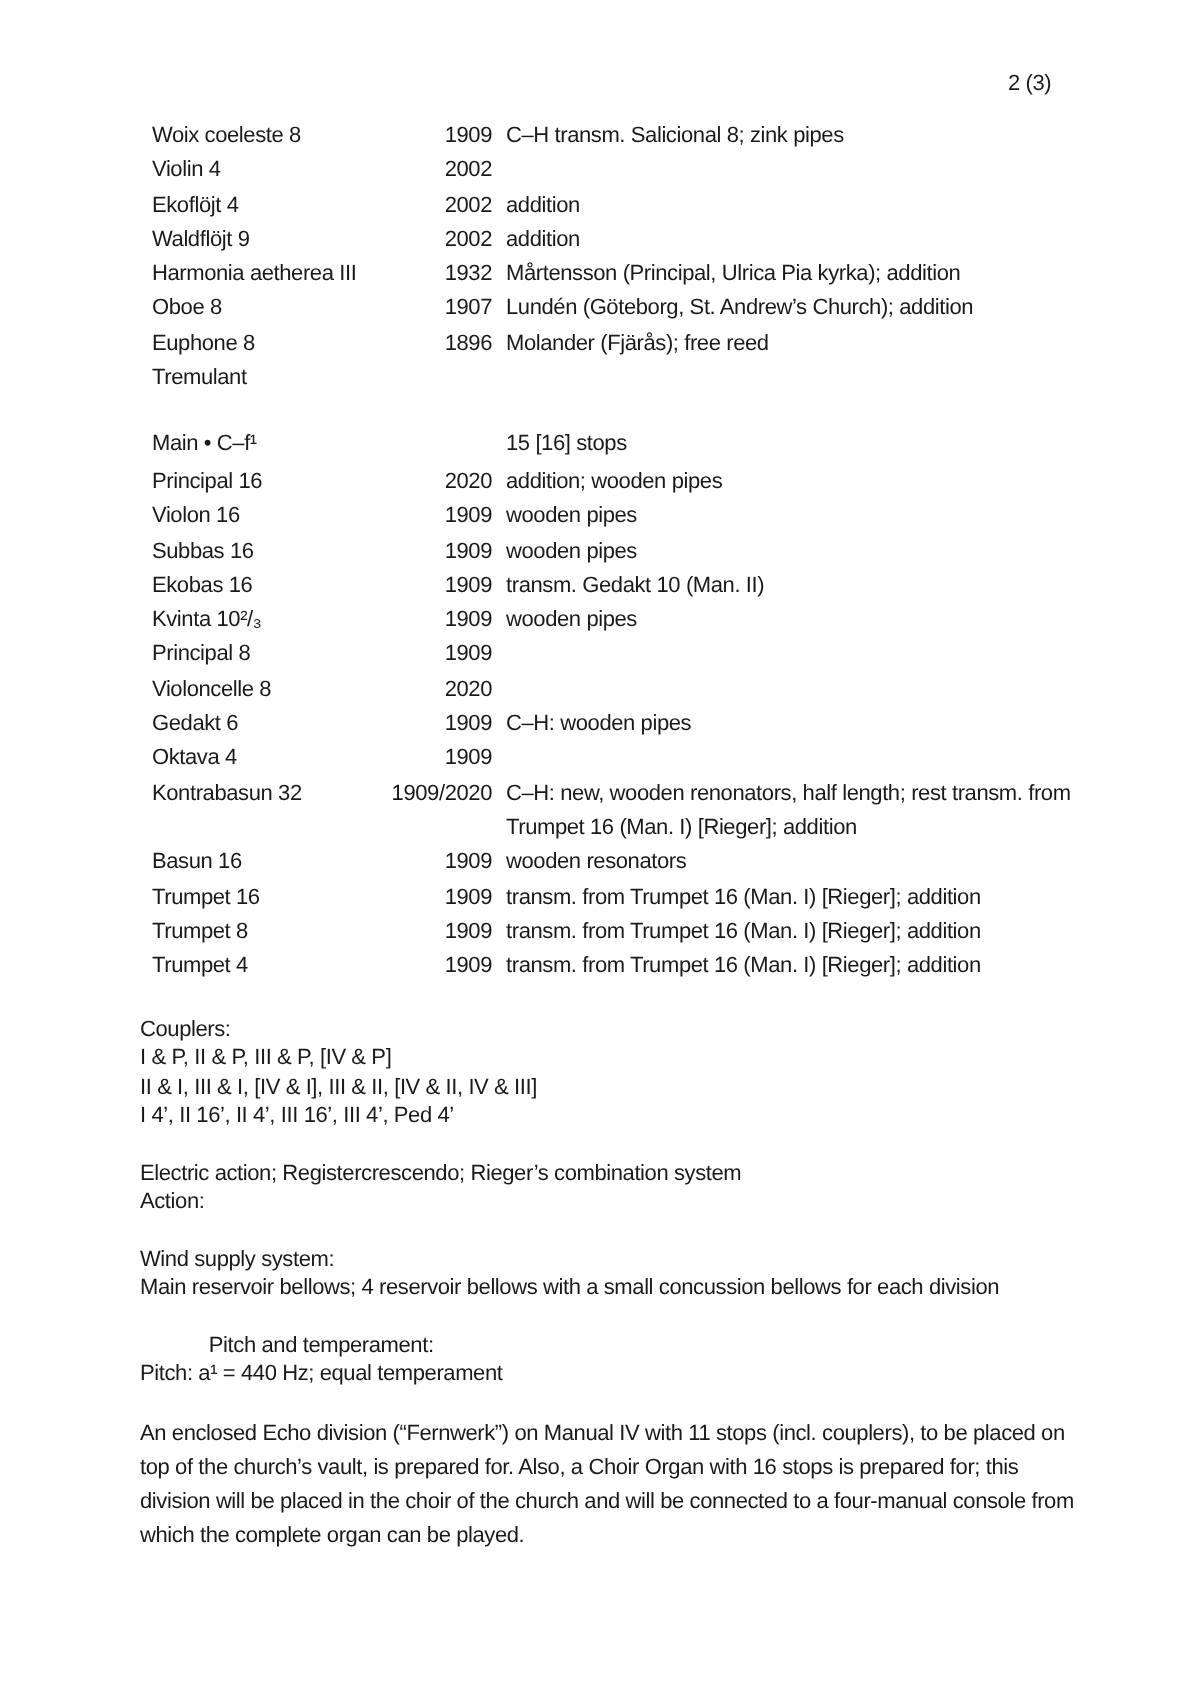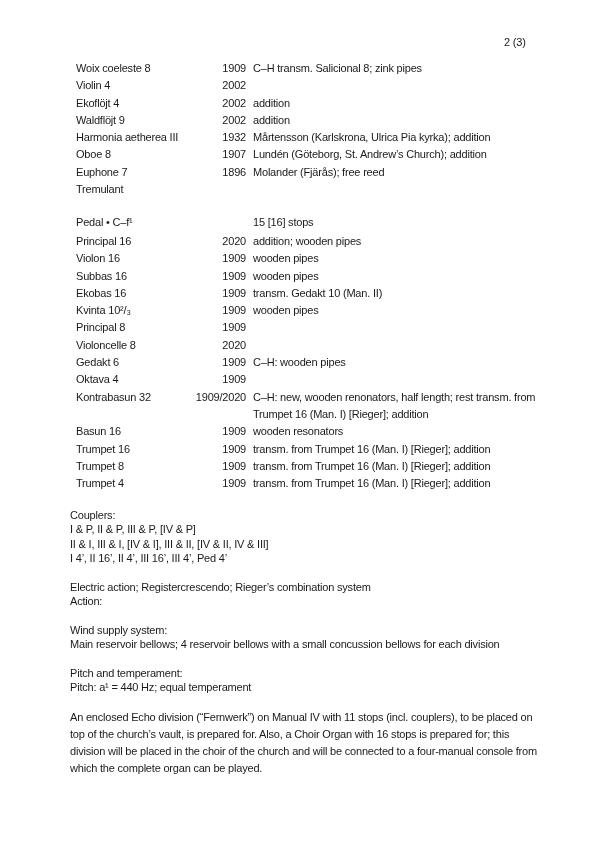--- a/index.html
+++ b/index.html
@@ -16,21 +16,21 @@
   .row{display:flex;align-items:flex-start;line-height:17.3px;}
   .nm{width:112px;white-space:nowrap;flex:none;}
   .yr{width:58px;text-align:right;white-space:nowrap;flex:none;}
   .cm{width:285px;margin-left:7px;flex:none;}
   .pedalhdr{position:absolute;top:214px;left:76px;width:460px;line-height:17.3px;}
   .ph-count{position:absolute;left:177px;top:0;}
   .block{position:absolute;left:70px;line-height:14.4px;}
   #couplers{top:508px;}
   #action{top:580px;}
   #wind{top:623px;}
-  #pitch{top:666px;}
+  #pitch{top:666px;text-align:center;}
   #closing{position:absolute;left:70px;top:709px;width:467px;line-height:17px;text-align:left;}
 </style>
 </head>
 <body>
 
 <div class="page">
 
   <div class="pagenum">2 (3)</div>
 
   <div class="stoplist" id="manual-stops">
@@ -50,41 +50,41 @@
       <span class="cm">addition</span>
     </div>
     <div class="row">
       <span class="nm">Waldflöjt 9</span>
       <span class="yr">2002</span>
       <span class="cm">addition</span>
     </div>
     <div class="row">
       <span class="nm">Harmonia aetherea III</span>
       <span class="yr">1932</span>
-      <span class="cm">Mårtensson (Karlskrona, Ulrica Pia kyrka); addition</span>
+      <span class="cm">Mårtensson (Principal, Ulrica Pia kyrka); addition</span>
     </div>
     <div class="row">
       <span class="nm">Oboe 8</span>
       <span class="yr">1907</span>
       <span class="cm">Lundén (Göteborg, St. Andrew’s Church); addition</span>
     </div>
     <div class="row">
-      <span class="nm">Euphone 7</span>
+      <span class="nm">Euphone 8</span>
       <span class="yr">1896</span>
       <span class="cm">Molander (Fjärås); free reed</span>
     </div>
     <div class="row">
       <span class="nm">Tremulant</span>
       <span class="yr"></span>
       <span class="cm"></span>
     </div>
   </div>
 
   <div class="pedalhdr">
-    <span class="ph-title">Pedal • C–f¹</span>
+    <span class="ph-title">Main • C–f¹</span>
     <span class="ph-count">15 [16] stops</span>
   </div>
 
   <div class="stoplist" id="pedal-stops">
     <div class="row">
       <span class="nm">Principal 16</span>
       <span class="yr">2020</span>
       <span class="cm">addition; wooden pipes</span>
     </div>
     <div class="row">

